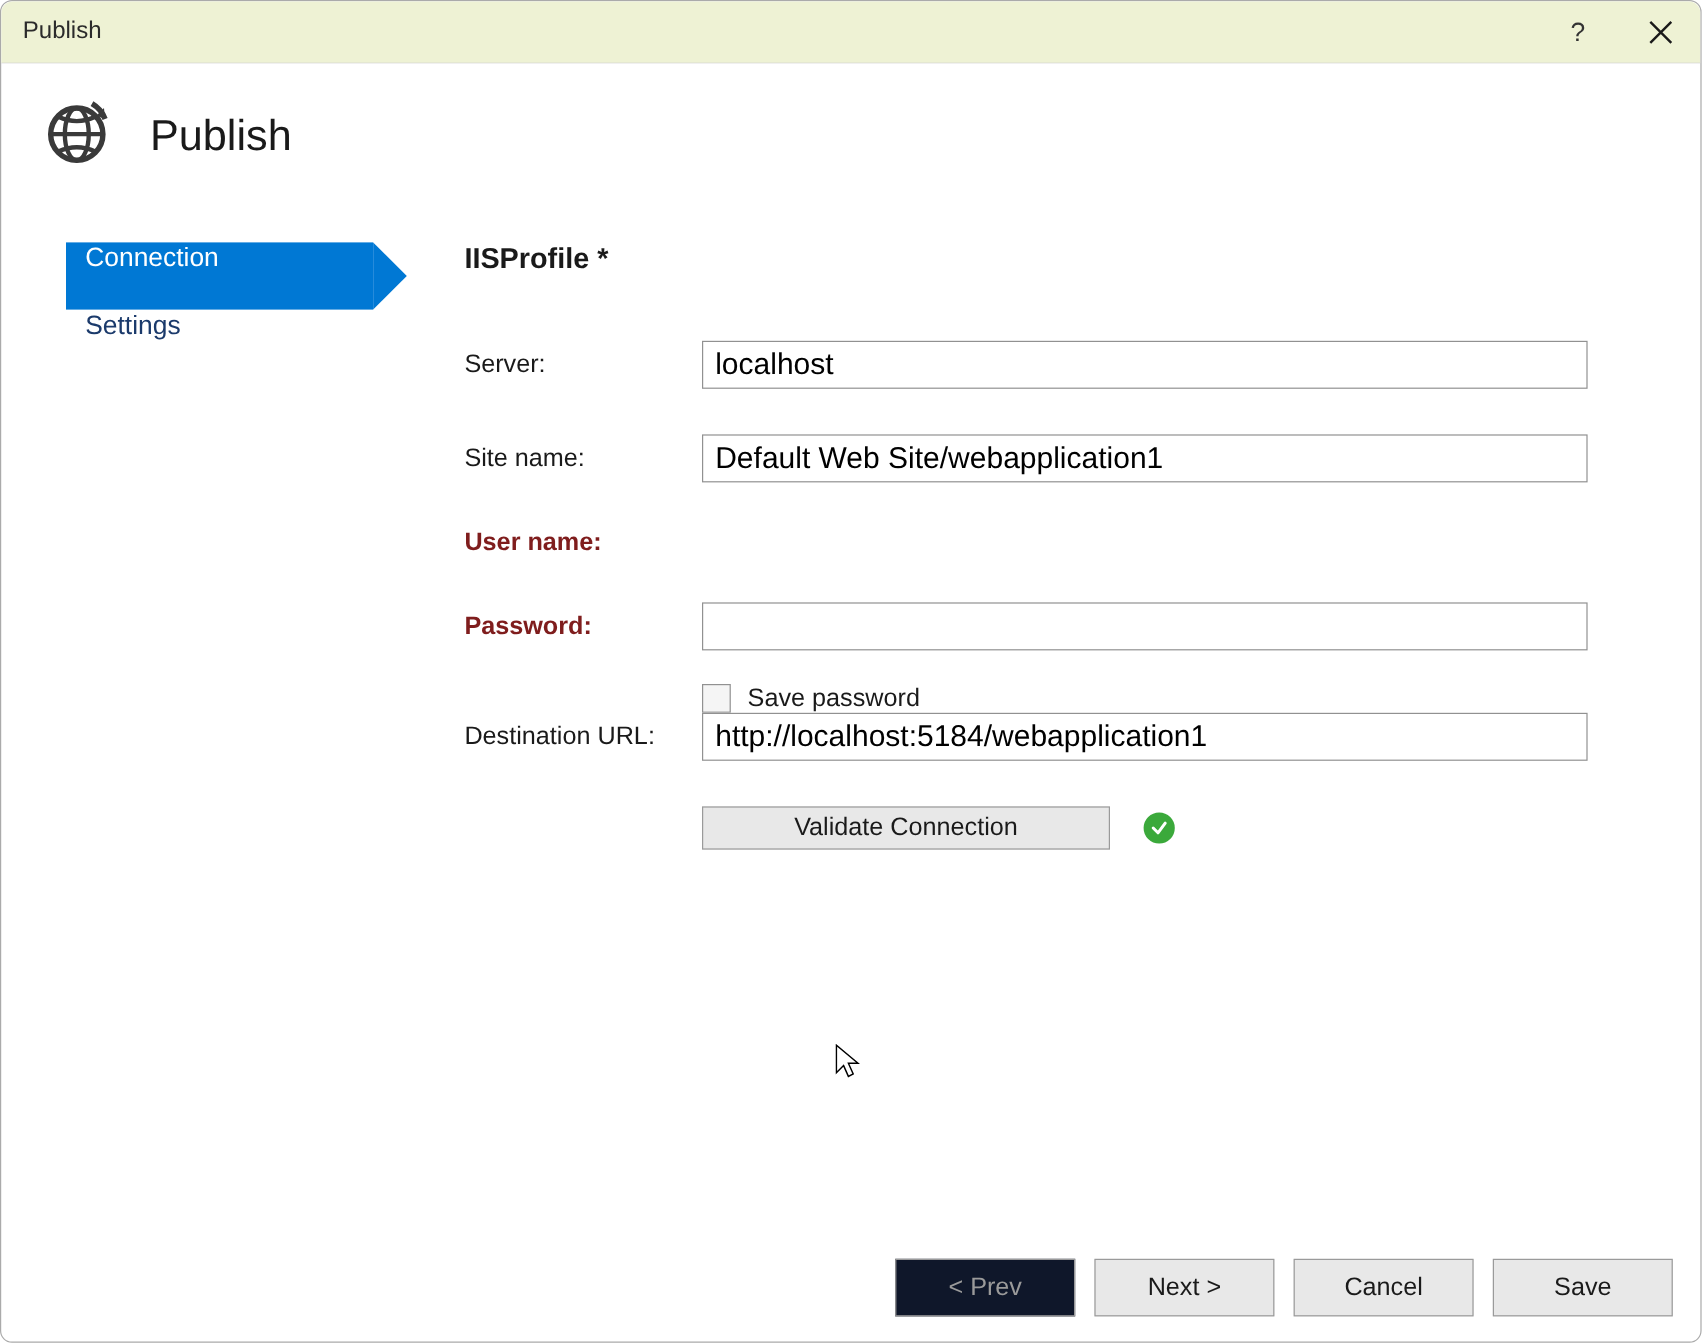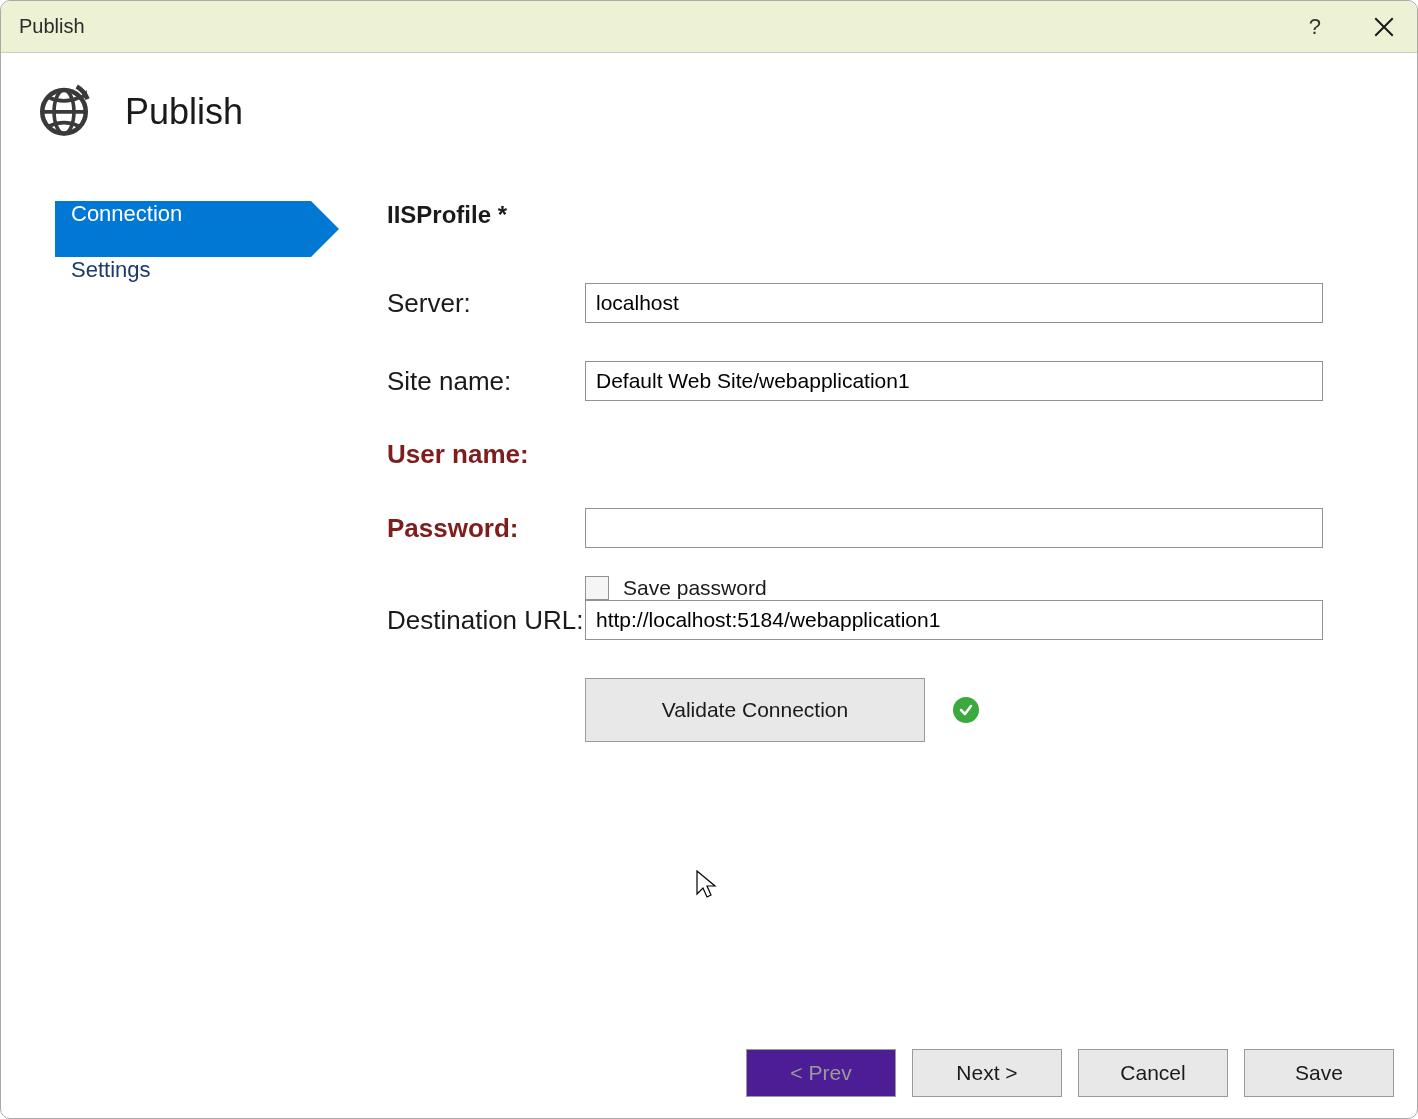--- a/index.html
+++ b/index.html
@@ -114,32 +114,32 @@
       color: #1a1a1a;
       margin-bottom: 54px;
     }
     .form-row {
       display: flex;
       align-items: center;
       margin-bottom: 38px;
     }
     .form-label {
       width: 198px;
-      font-size: 26px;
+      font-size: 21px;
       color: #1a1a1a;
     }
     .form-label.muted {
       color: #7f1d1d;
       font-weight: bold;
     }
     .form-input {
       width: 738px;
       height: 40px;
       border: 1px solid #919191;
-      font-size: 21px;
+      font-size: 25px;
       padding: 10px 10px;
       font-family: inherit;
       background: #ffffff;
     }
     .checkbox-row {
       display: flex;
       align-items: center;
       margin-left: 198px;
       margin-top: -10px;
       gap: 14px;
@@ -157,21 +157,21 @@
     }
     .validate-row {
       display: flex;
       align-items: center;
       margin-left: 198px;
       margin-top: 10px;
       gap: 28px;
     }
     .validate-btn {
       width: 340px;
-      height: 64px;
+      height: 36px;
       background: #e8e8e8;
       border: 1px solid #9a9a9a;
       font-size: 21px;
       color: #1a1a1a;
       cursor: pointer;
       font-family: inherit;
     }
     .check-icon {
       width: 26px;
       height: 26px;
@@ -197,21 +197,21 @@
       height: 48px;
       font-size: 21px;
       font-family: inherit;
       border: 1px solid #9a9a9a;
       background: #e8e8e8;
       color: #1a1a1a;
       cursor: pointer;
     }
     .footer-btn:disabled {
       color: #9a9a9a;
-      background: #4c1d95;
+      background: #0f172a;
       cursor: default;
     }
     .cursor-ptr {
       position: absolute;
       left: 696px;
       top: 870px;
       pointer-events: none;
     }
   </style>
 </head>

